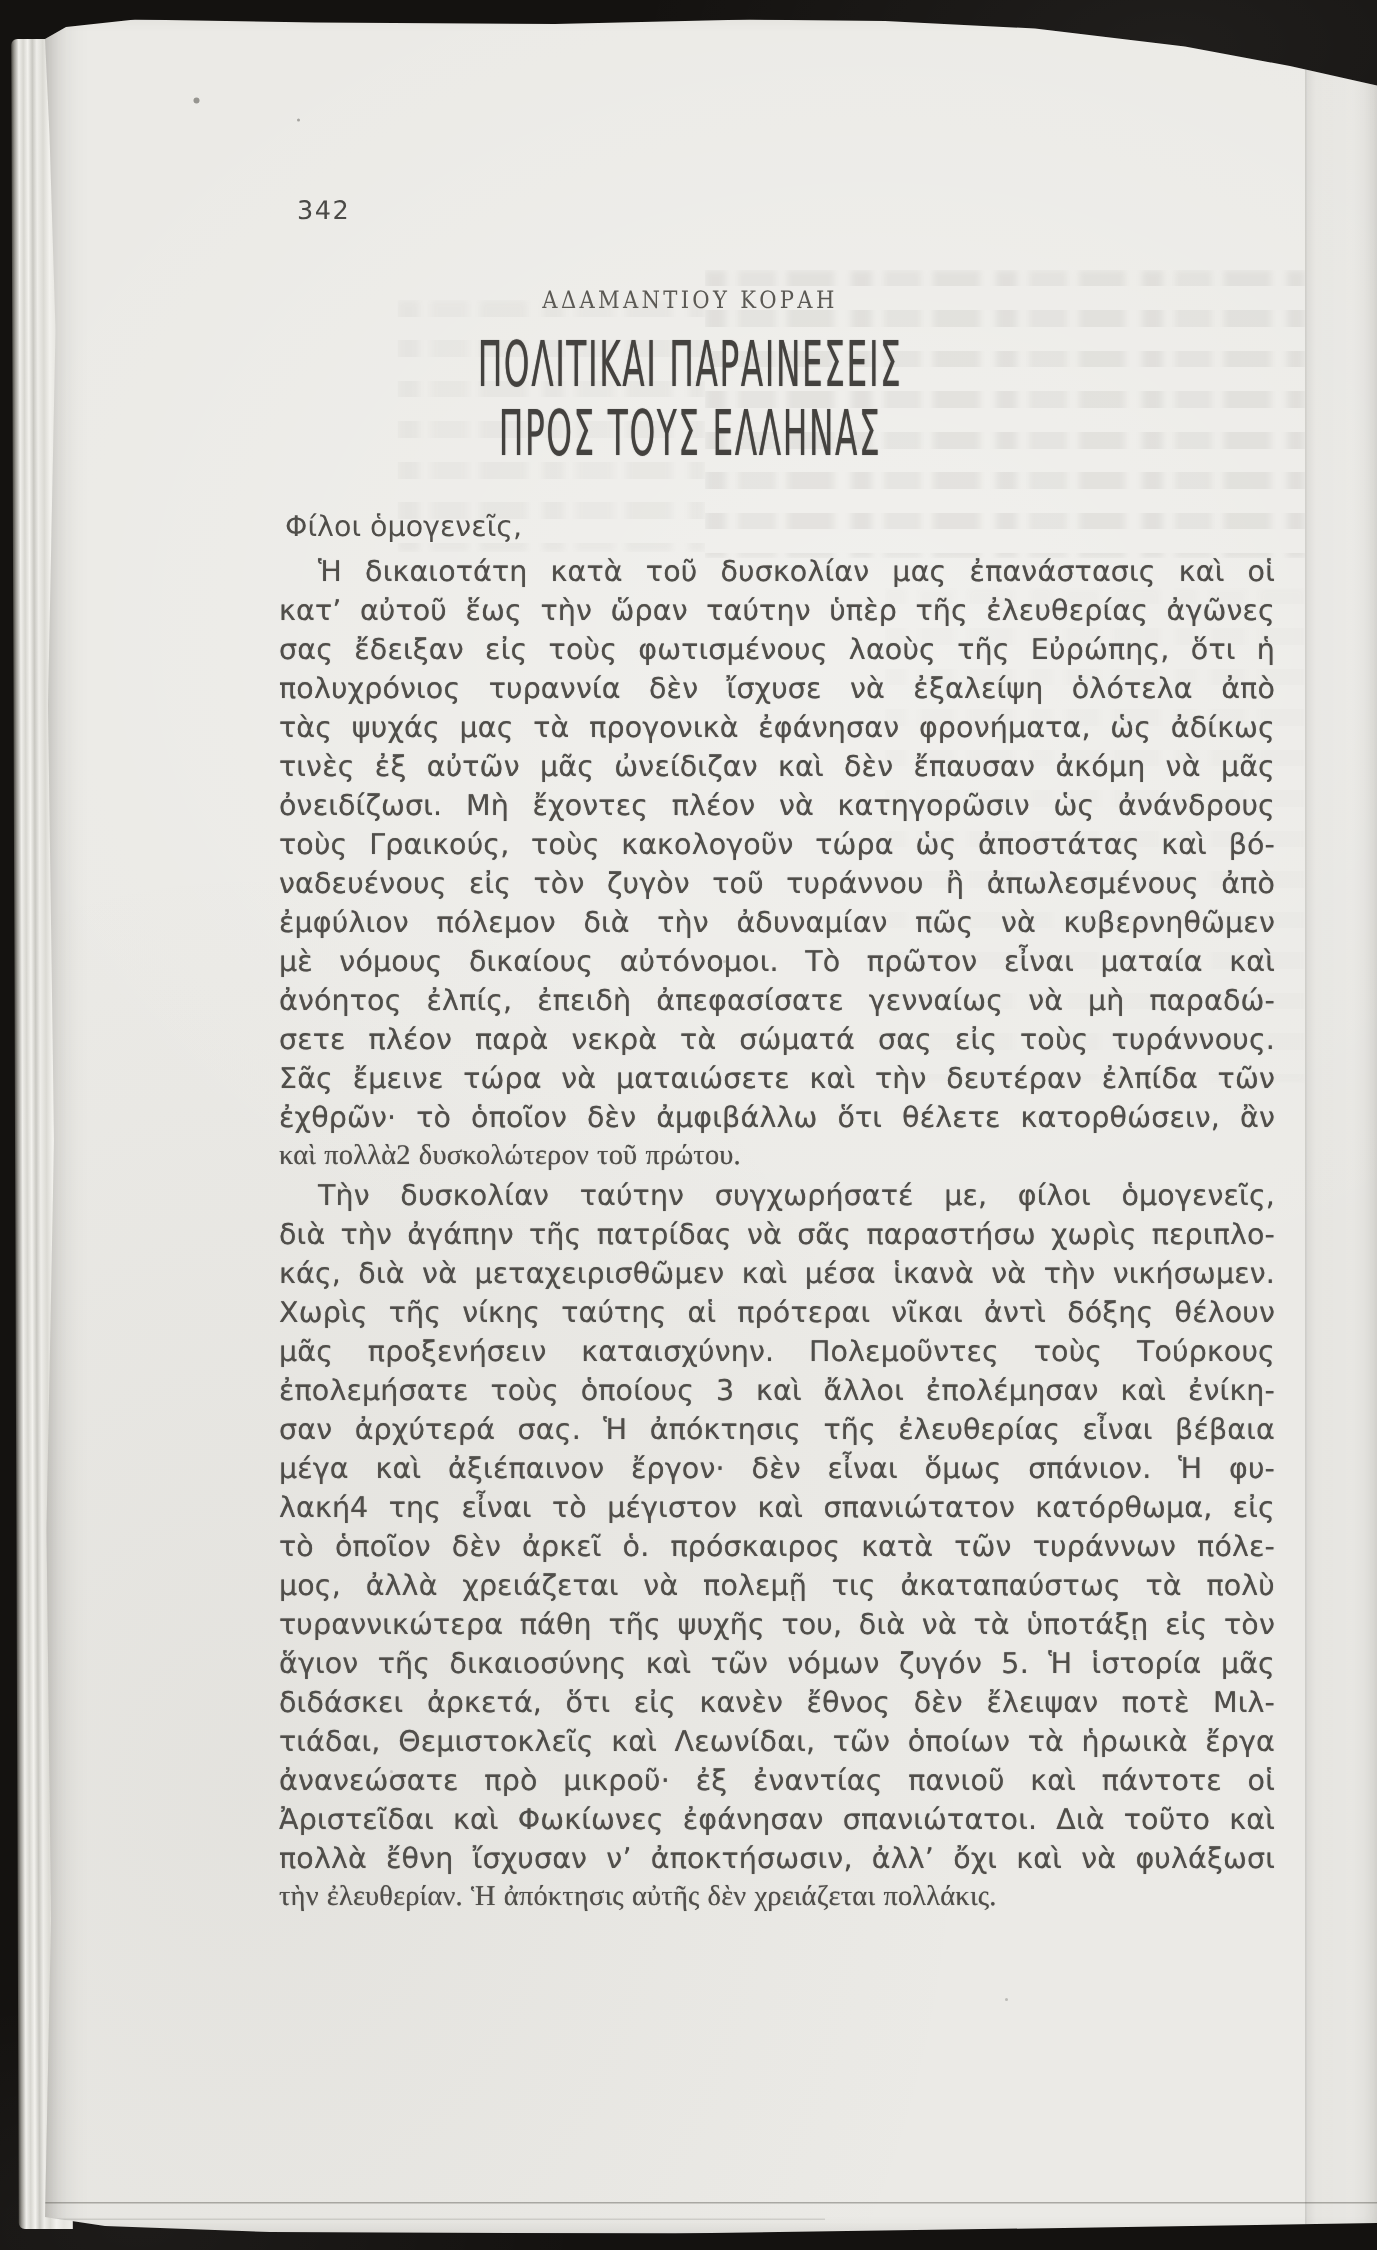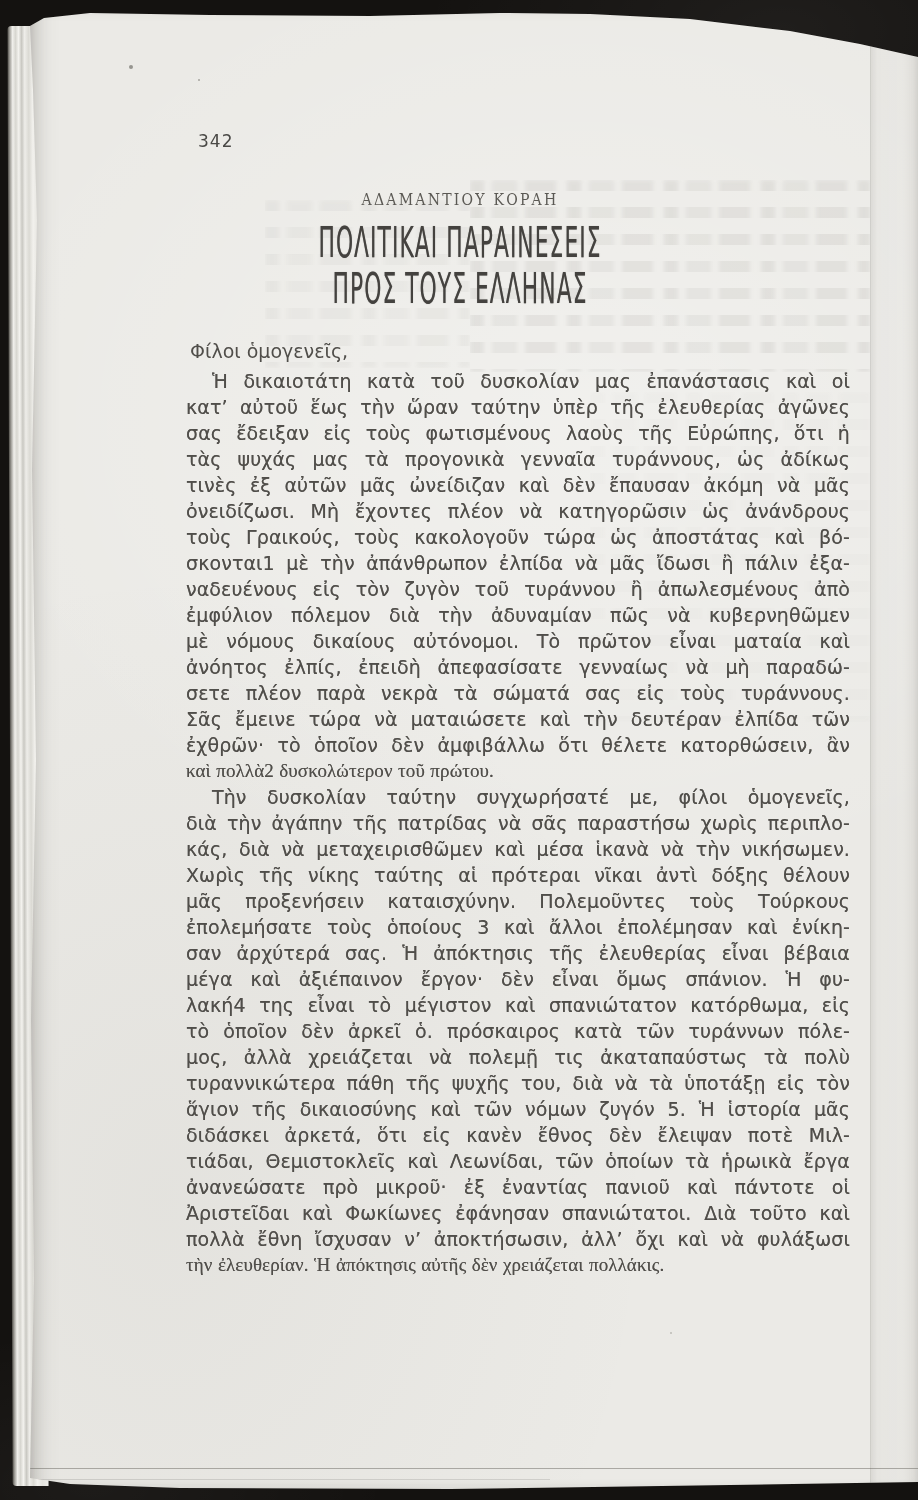--- a/index.html
+++ b/index.html
@@ -141,25 +141,25 @@
       <div class="title-line">ΠΡΟΣ ΤΟΥΣ ΕΛΛΗΝΑΣ</div>
     </div>
 
     <div class="salutation">Φίλοι ὁμογενεῖς,</div>
 
     <div class="body-text">
         <div class="para">
           <div class="line first">Ἡ δικαιοτάτη κατὰ τοῦ δυσκολίαν μας ἐπανάστασις καὶ οἱ</div>
           <div class="line">κατ’ αὐτοῦ ἕως τὴν ὥραν ταύτην ὑπὲρ τῆς ἐλευθερίας ἀγῶνες</div>
           <div class="line">σας ἔδειξαν εἰς τοὺς φωτισμένους λαοὺς τῆς Εὐρώπης, ὅτι ἡ</div>
-          <div class="line">τὰς ψυχάς μας τὰ προγονικὰ γενναῖα τυράννους, ὡς ἀδίκως</div>
+          <div class="line">πολυχρόνιος τυραννία δὲν ἴσχυσε νὰ ἐξαλείψη ὁλότελα ἀπὸ</div>
+          <div class="line">τὰς ψυχάς μας τὰ προγονικὰ ἐφάνησαν φρονήματα, ὡς ἀδίκως</div>
           <div class="line">τινὲς ἐξ αὐτῶν μᾶς ὠνείδιζαν καὶ δὲν ἔπαυσαν ἀκόμη νὰ μᾶς</div>
           <div class="line">ὀνειδίζωσι. Μὴ ἔχοντες πλέον νὰ κατηγορῶσιν ὡς ἀνάνδρους</div>
           <div class="line">τοὺς Γραικούς, τοὺς κακολογοῦν τώρα ὡς ἀποστάτας καὶ βό-</div>
-          <div class="line">σκονται1 μὲ τὴν ἀπάνθρωπον ἐλπίδα νὰ μᾶς ἴδωσι ἢ πάλιν ἐξα-</div>
           <div class="line">ναδευένους εἰς τὸν ζυγὸν τοῦ τυράννου ἢ ἀπωλεσμένους ἀπὸ</div>
           <div class="line">ἐμφύλιον πόλεμον διὰ τὴν ἀδυναμίαν πῶς νὰ κυβερνηθῶμεν</div>
           <div class="line">μὲ νόμους δικαίους αὐτόνομοι. Τὸ πρῶτον εἶναι ματαία καὶ</div>
           <div class="line">ἀνόητος ἐλπίς, ἐπειδὴ ἀπεφασίσατε γενναίως νὰ μὴ παραδώ-</div>
           <div class="line">σετε πλέον παρὰ νεκρὰ τὰ σώματά σας εἰς τοὺς τυράννους.</div>
           <div class="line">Σᾶς ἔμεινε τώρα νὰ ματαιώσετε καὶ τὴν δευτέραν ἐλπίδα τῶν</div>
           <div class="line">ἐχθρῶν· τὸ ὁποῖον δὲν ἀμφιβάλλω ὅτι θέλετε κατορθώσειν, ἂν</div>
           <div class="line last">καὶ πολλὰ2 δυσκολώτερον τοῦ πρώτου.</div>
         </div>
         <div class="para">

